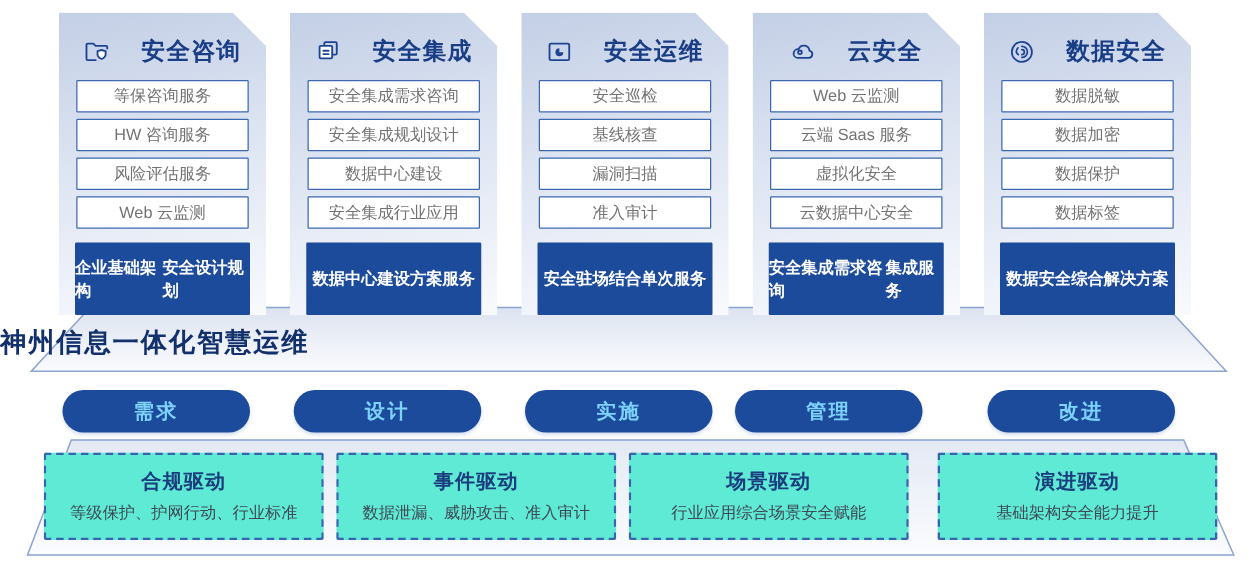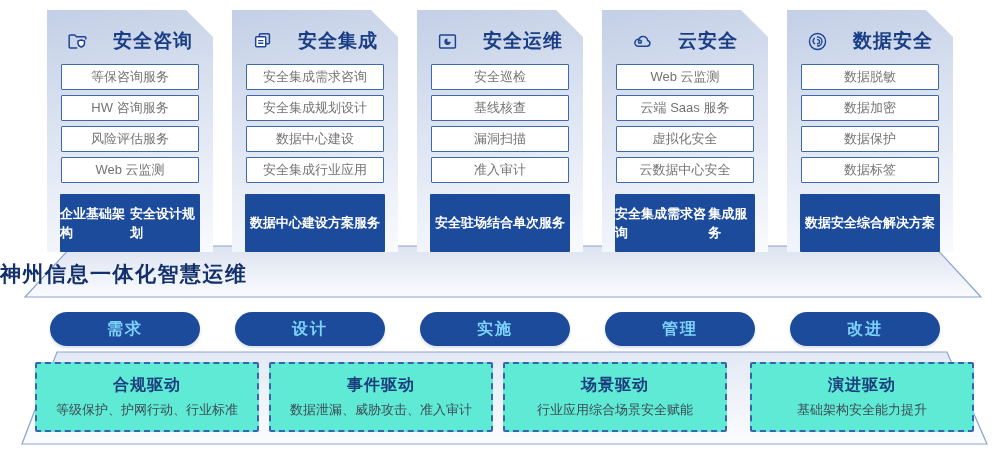--- a/index.html
+++ b/index.html
@@ -161,21 +161,21 @@
       <span>数据安全综合</span>
       <span>解决方案</span>
     </div>
   </div>
 
   <div class="banner-title">神州信息一体化智慧运维</div>
 
   <div class="pill" style="left:50px">需求</div>
   <div class="pill" style="left:235px">设计</div>
   <div class="pill" style="left:420px">实施</div>
-  <div class="pill" style="left:605px">管理</div>
+  <div class="pill" style="left:588px">管理</div>
   <div class="pill" style="left:790px">改进</div>
 
   <div class="driver" style="left:35px">
     <div class="driver-title">合规驱动</div>
     <div class="driver-desc">等级保护、护网行动、行业标准</div>
   </div>
   <div class="driver" style="left:269px">
     <div class="driver-title">事件驱动</div>
     <div class="driver-desc">数据泄漏、威胁攻击、准入审计</div>
   </div>

